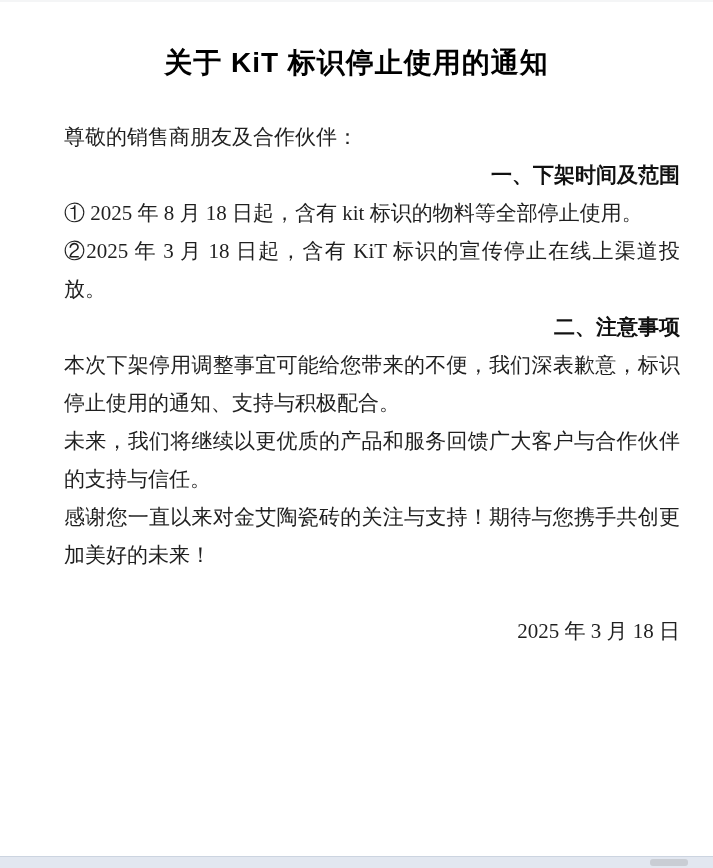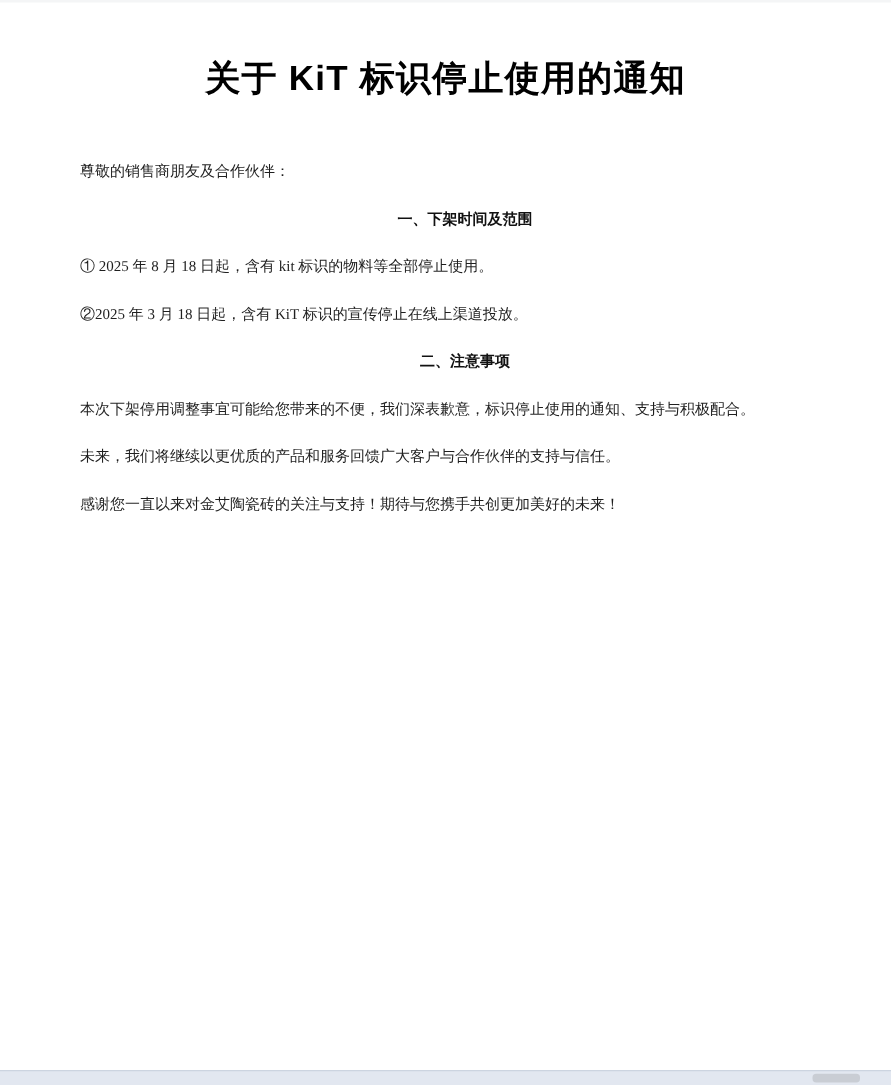--- a/index.html
+++ b/index.html
@@ -29,36 +29,36 @@
     text-align: center;
     font-family: "Liberation Sans", "DejaVu Sans", sans-serif;
     font-size: 28px;
     font-weight: 700;
     color: #000000;
     letter-spacing: 1px;
   }
   .doc-body {
     margin-top: 32px;
     padding: 0 33px 0 64px;
-    font-size: 12px;
+    font-size: 21px;
     line-height: 38px;
     text-align: justify;
   }
   .doc-body p {
     margin: 0;
     padding: 0;
   }
   .indent {
     text-indent: 2em;
   }
   .heading {
     font-family: "Liberation Sans", "DejaVu Sans", sans-serif;
     font-weight: 700;
     color: #111111;
-    text-align: center;
+    text-align: right;
   }
   .spacer-line {
     height: 38px;
   }
   .sig-company {
     text-align: right;
     padding-right: 51px;
   }
   .sig-date {
     text-align: right;
@@ -104,19 +104,20 @@
 
     <p>本次下架停用调整事宜可能给您带来的不便，我们深表歉意，标识停止使用的通知、支持与积极配合。</p>
 
     <p>未来，我们将继续以更优质的产品和服务回馈广大客户与合作伙伴的支持与信任。</p>
 
     <p>感谢您一直以来对金艾陶瓷砖的关注与支持！期待与您携手共创更加美好的未来！</p>
 
     <div class="spacer-line"></div>
 
 
+    <p class="sig-date">2025 年 3 月 18 日</p>
 
   </div>
 </div>
 
 <div class="bottom-scrollbar">
   <div class="scrollbar-thumb"></div>
 </div>
 
 </body></html>

